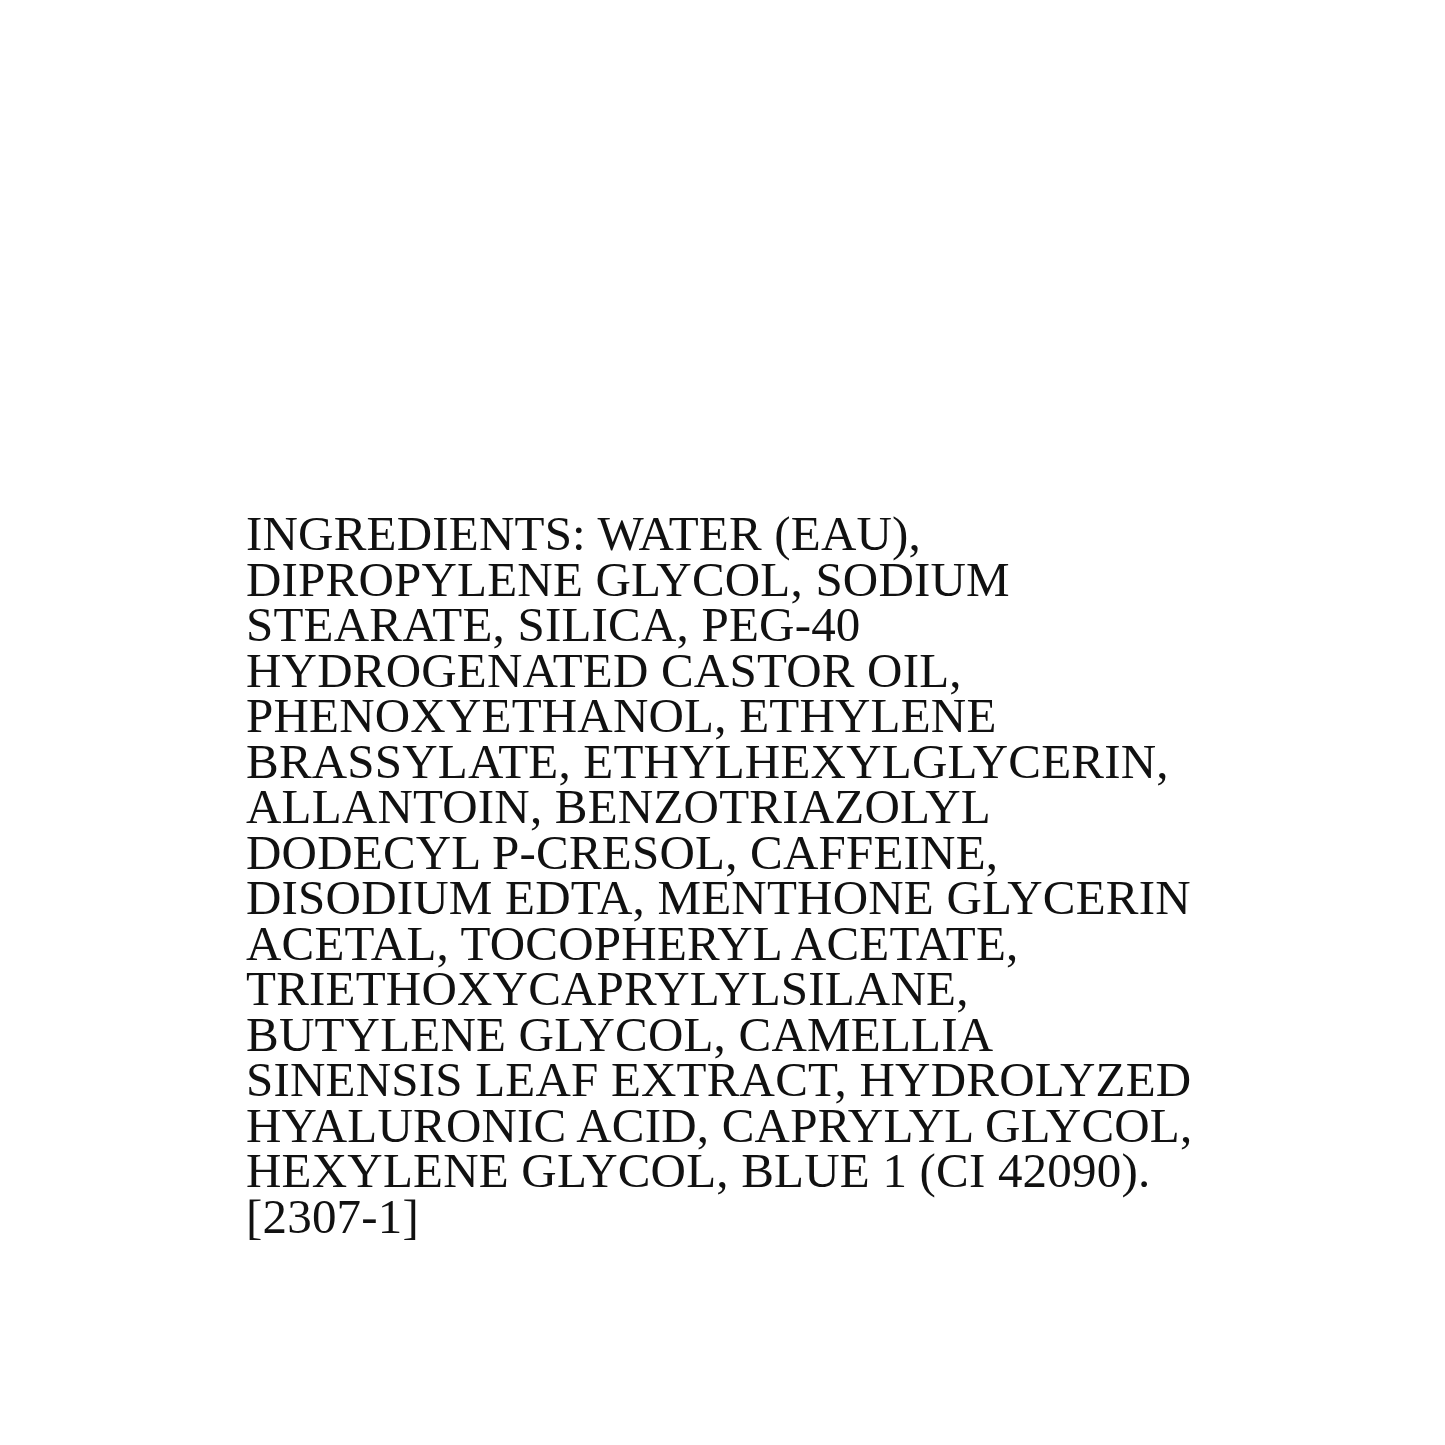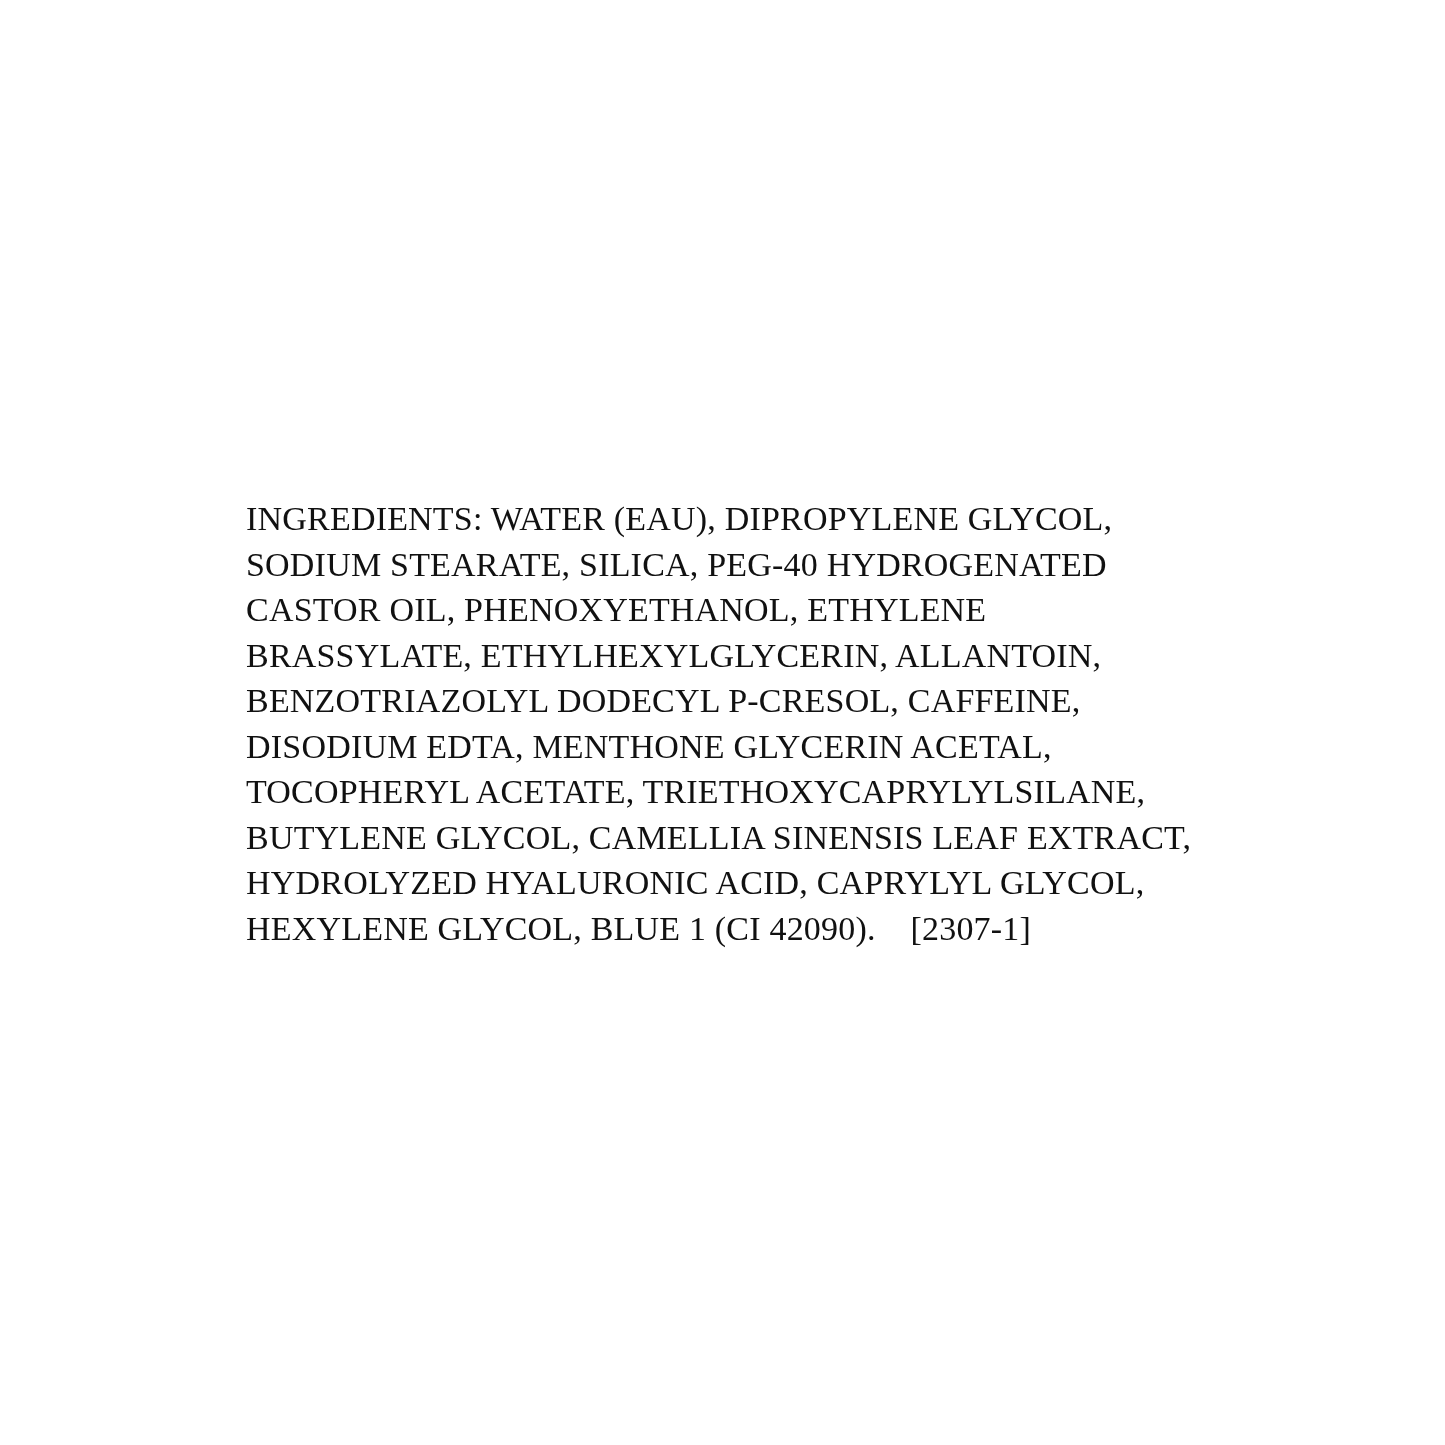--- a/index.html
+++ b/index.html
@@ -20,21 +20,21 @@
     inset: 0;
     background: #ffffff;
   }
   .ingredients-block {
     position: absolute;
     left: 246px;
     top: 462px;
     width: 970px;
   }
   .ingredients-text {
-    font-size: 34px;
+    font-size: 49px;
     line-height: 45.5px;
     letter-spacing: 0.2px;
     color: #111111;
     text-align: left;
     white-space: pre-wrap;
     word-break: normal;
     font-weight: 400;
   }
 </style>
 </head>

